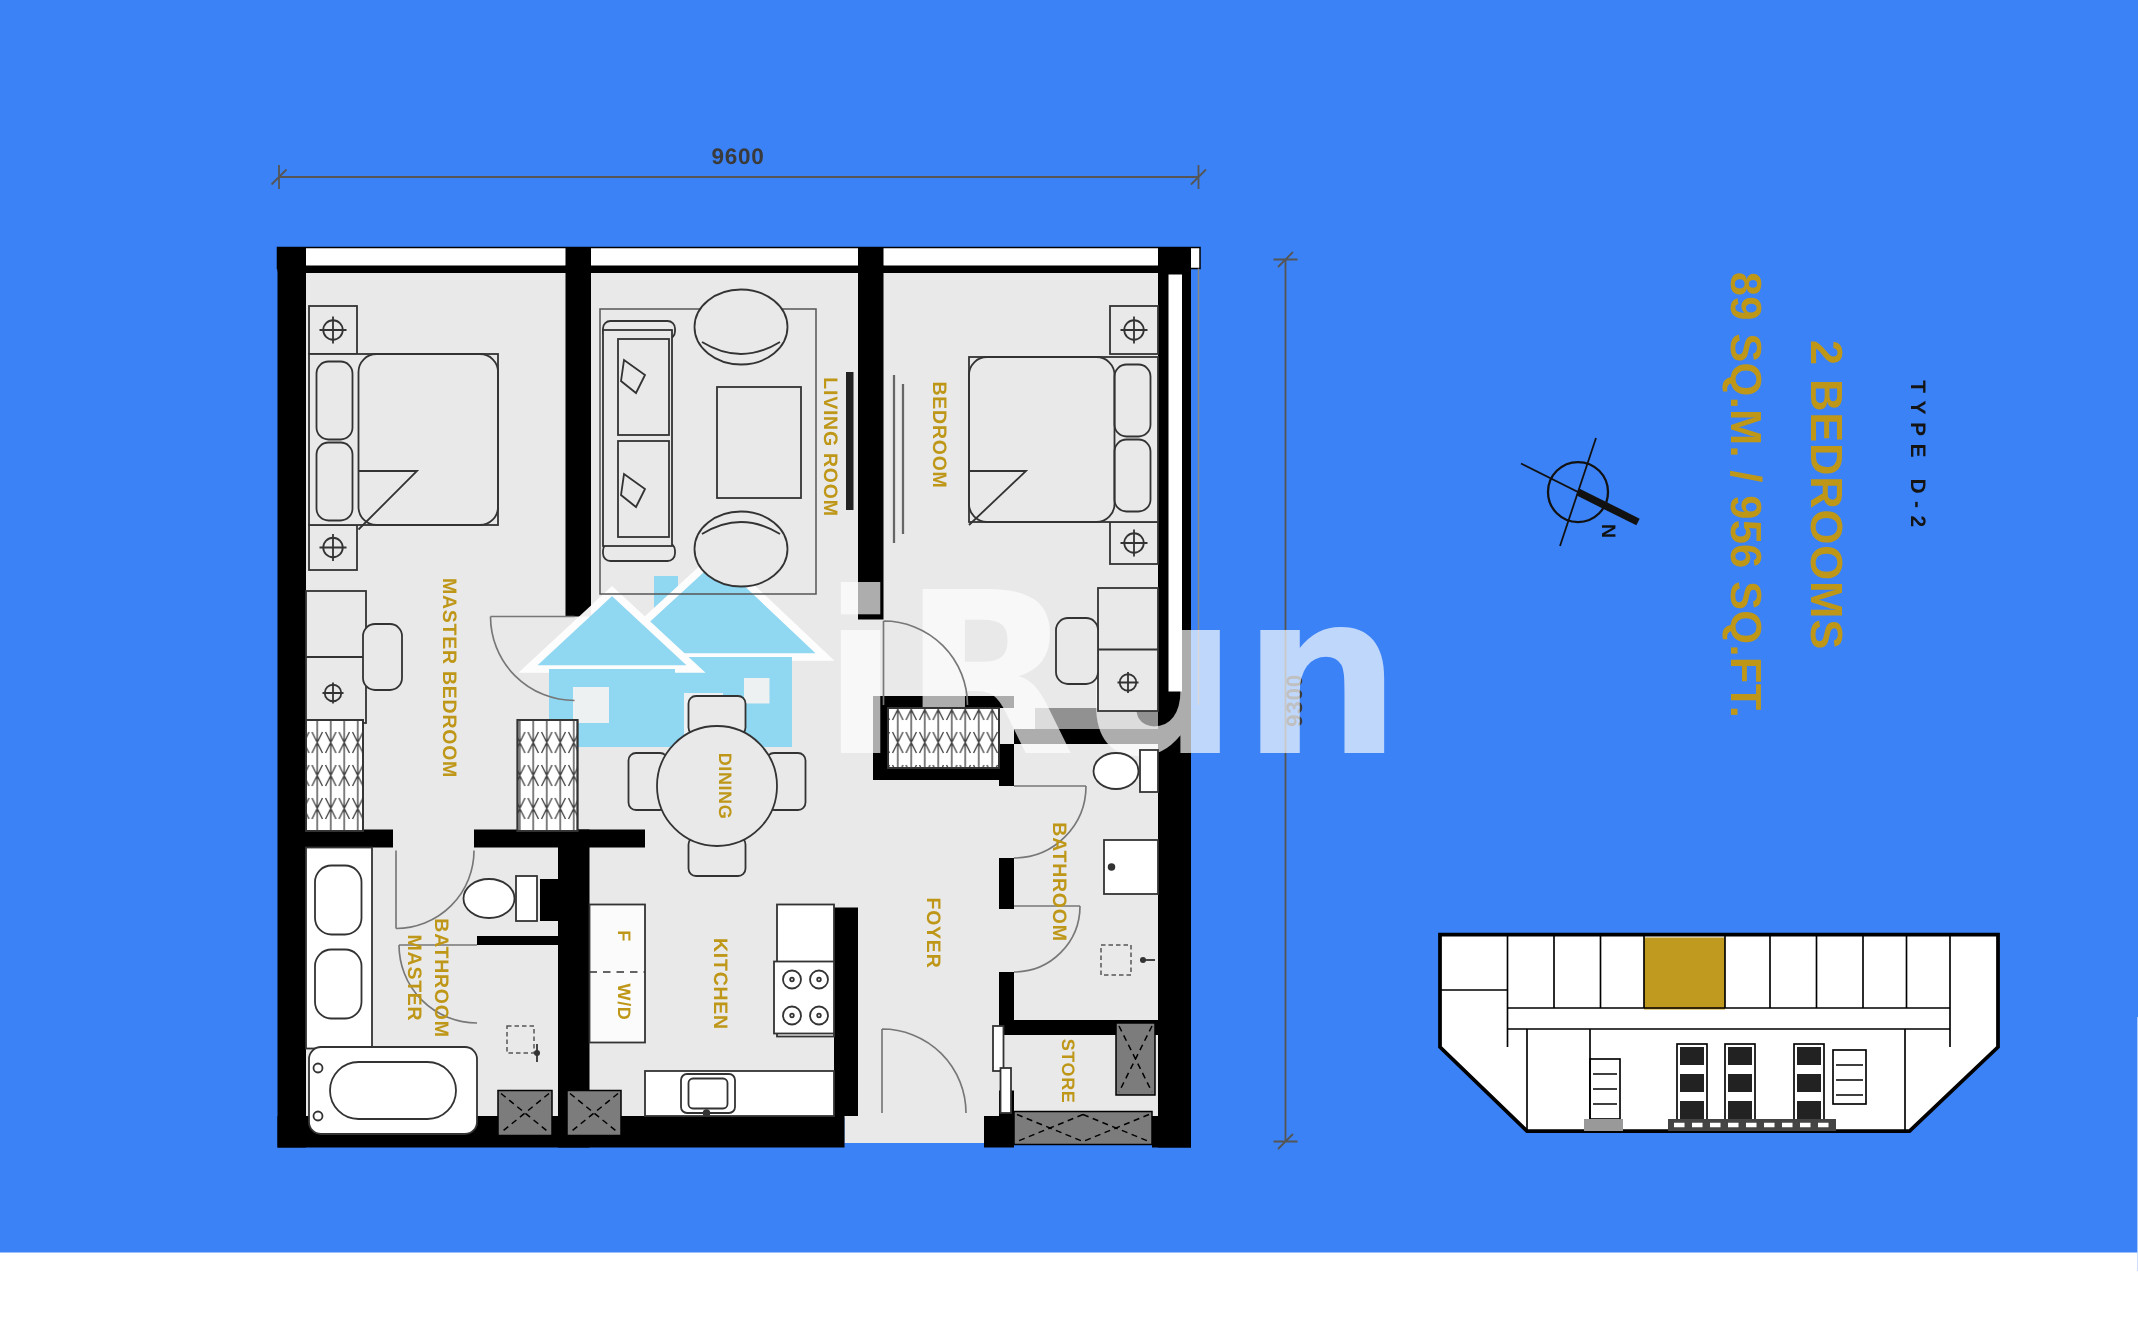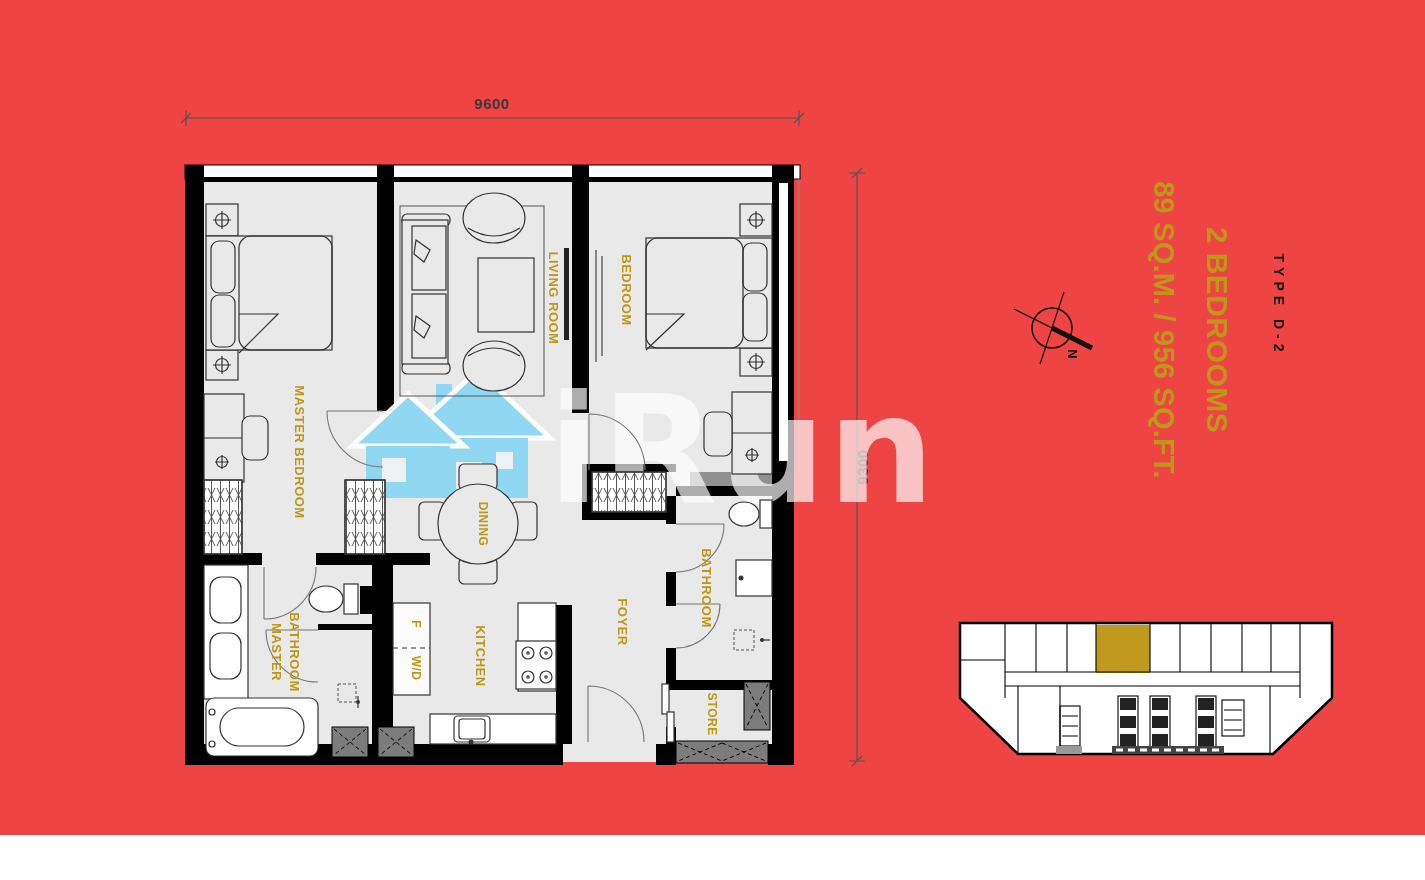--- a/index.html
+++ b/index.html
@@ -1,17 +1,17 @@
 <!DOCTYPE html>
 <html><head>
 <meta charset="utf-8">
 <style>
   html,body{margin:0;padding:0;background:#fff;width:1425px;height:880px;overflow:hidden;
     font-family:"Liberation Sans",sans-serif;}
-  #stage{position:relative;width:1425px;height:835px;background:#ef4444;}
+  #stage{position:relative;width:1425px;height:835px;background:#3b82f6;}
   svg{position:absolute;left:0;top:0;}
   .room-label{font:700 13px "Liberation Sans",sans-serif;fill:#BF9718;letter-spacing:.5px;}
   .room-label-sm{font:700 12px "Liberation Sans",sans-serif;fill:#BF9718;letter-spacing:.4px;}
   .dim-text{font:600 15px "Liberation Sans",sans-serif;fill:#3a3a3a;letter-spacing:.5px;}
   .type-text{font:700 14px "Liberation Sans",sans-serif;fill:#141414;letter-spacing:5px;}
   .bedrooms-text{font:800 30px "Liberation Sans",sans-serif;fill:#BF9718;letter-spacing:.5px;}
   .area-text{font:600 29px "Liberation Sans",sans-serif;fill:#BF9718;letter-spacing:.2px;}
   .wm-text{font:800 150px "DejaVu Sans",sans-serif;fill:#ffffff;opacity:.72;letter-spacing:2px;}
   .north-text{font:700 13px "Liberation Sans",sans-serif;fill:#111;}
   .furn{stroke:#333;stroke-width:1.2;fill:none;}

